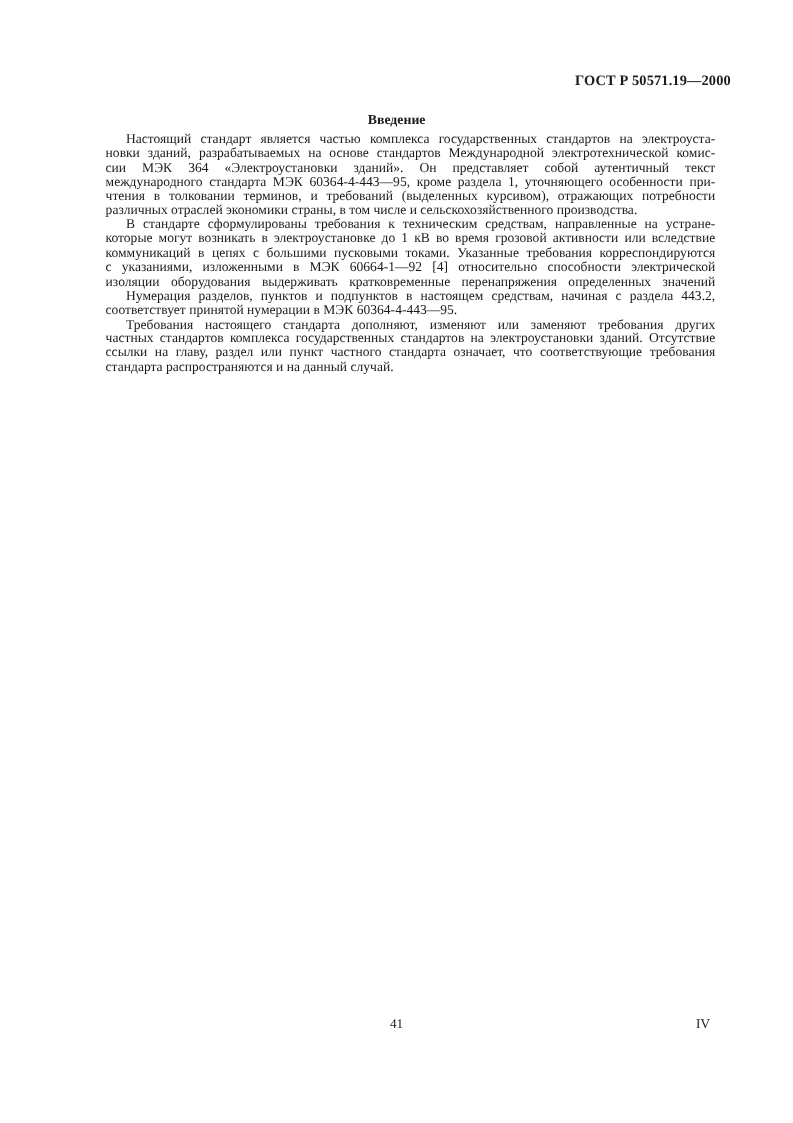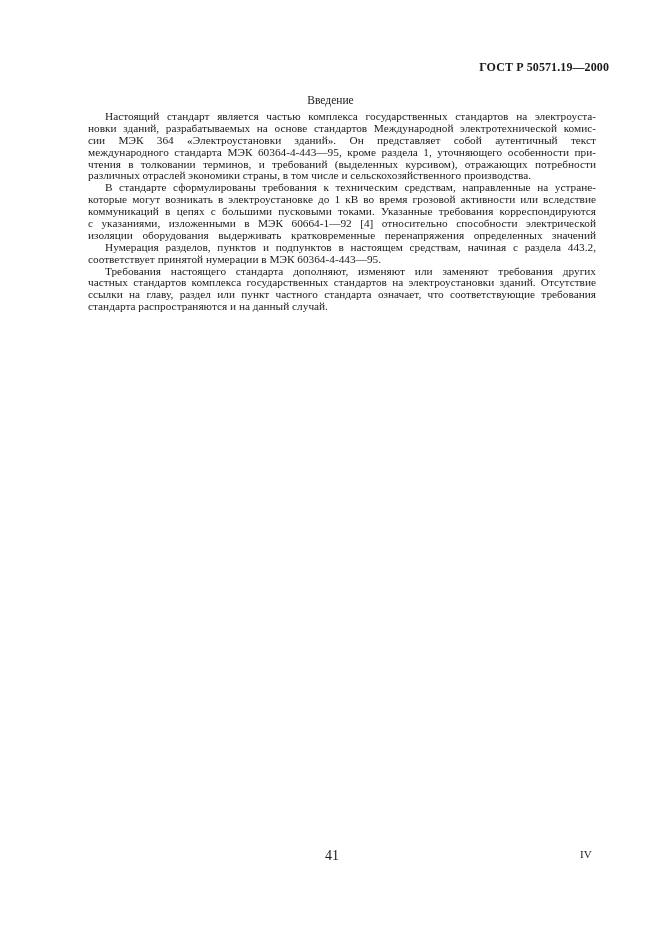--- a/index.html
+++ b/index.html
@@ -7,35 +7,35 @@
       width: 661px; height: 936px; position: relative; overflow: hidden;
       font-family: "Liberation Serif", "DejaVu Serif", serif;
       color: #1a1a1a;
     }
     .header-code {
       position: absolute; top: 60px; right: 52px;
       font-weight: bold; font-size: 12px; letter-spacing: 0.1px;
     }
     .section-title {
       position: absolute; top: 94px; left: 0; width: 661px;
-      text-align: center; font-size: 11.5px;
+      text-align: center; font-size: 11.5px; font-weight: bold;
     }
     .body-text {
       position: absolute; top: 111px; left: 88px; width: 508px;
       font-size: 11.3px; line-height: 11.9px;
     }
     .line {
       display: block; white-space: nowrap;
       text-align: justify; text-align-last: justify;
       height: 11.9px;
     }
     .line.last { text-align-last: left; }
     .line.indent { padding-left: 17px; }
     .page-number {
-      position: absolute; top: 848px; left: 325px; font-size: 14px;
+      position: absolute; top: 848px; left: 325px; font-size: 11px;
     }
     .roman-number {
       position: absolute; top: 848px; left: 580px; font-size: 11px; text-align: right;
     }
   </style>
 </head>
 <body>
 
 <div class="header-code">ГОСТ Р 50571.19—2000</div>
 

